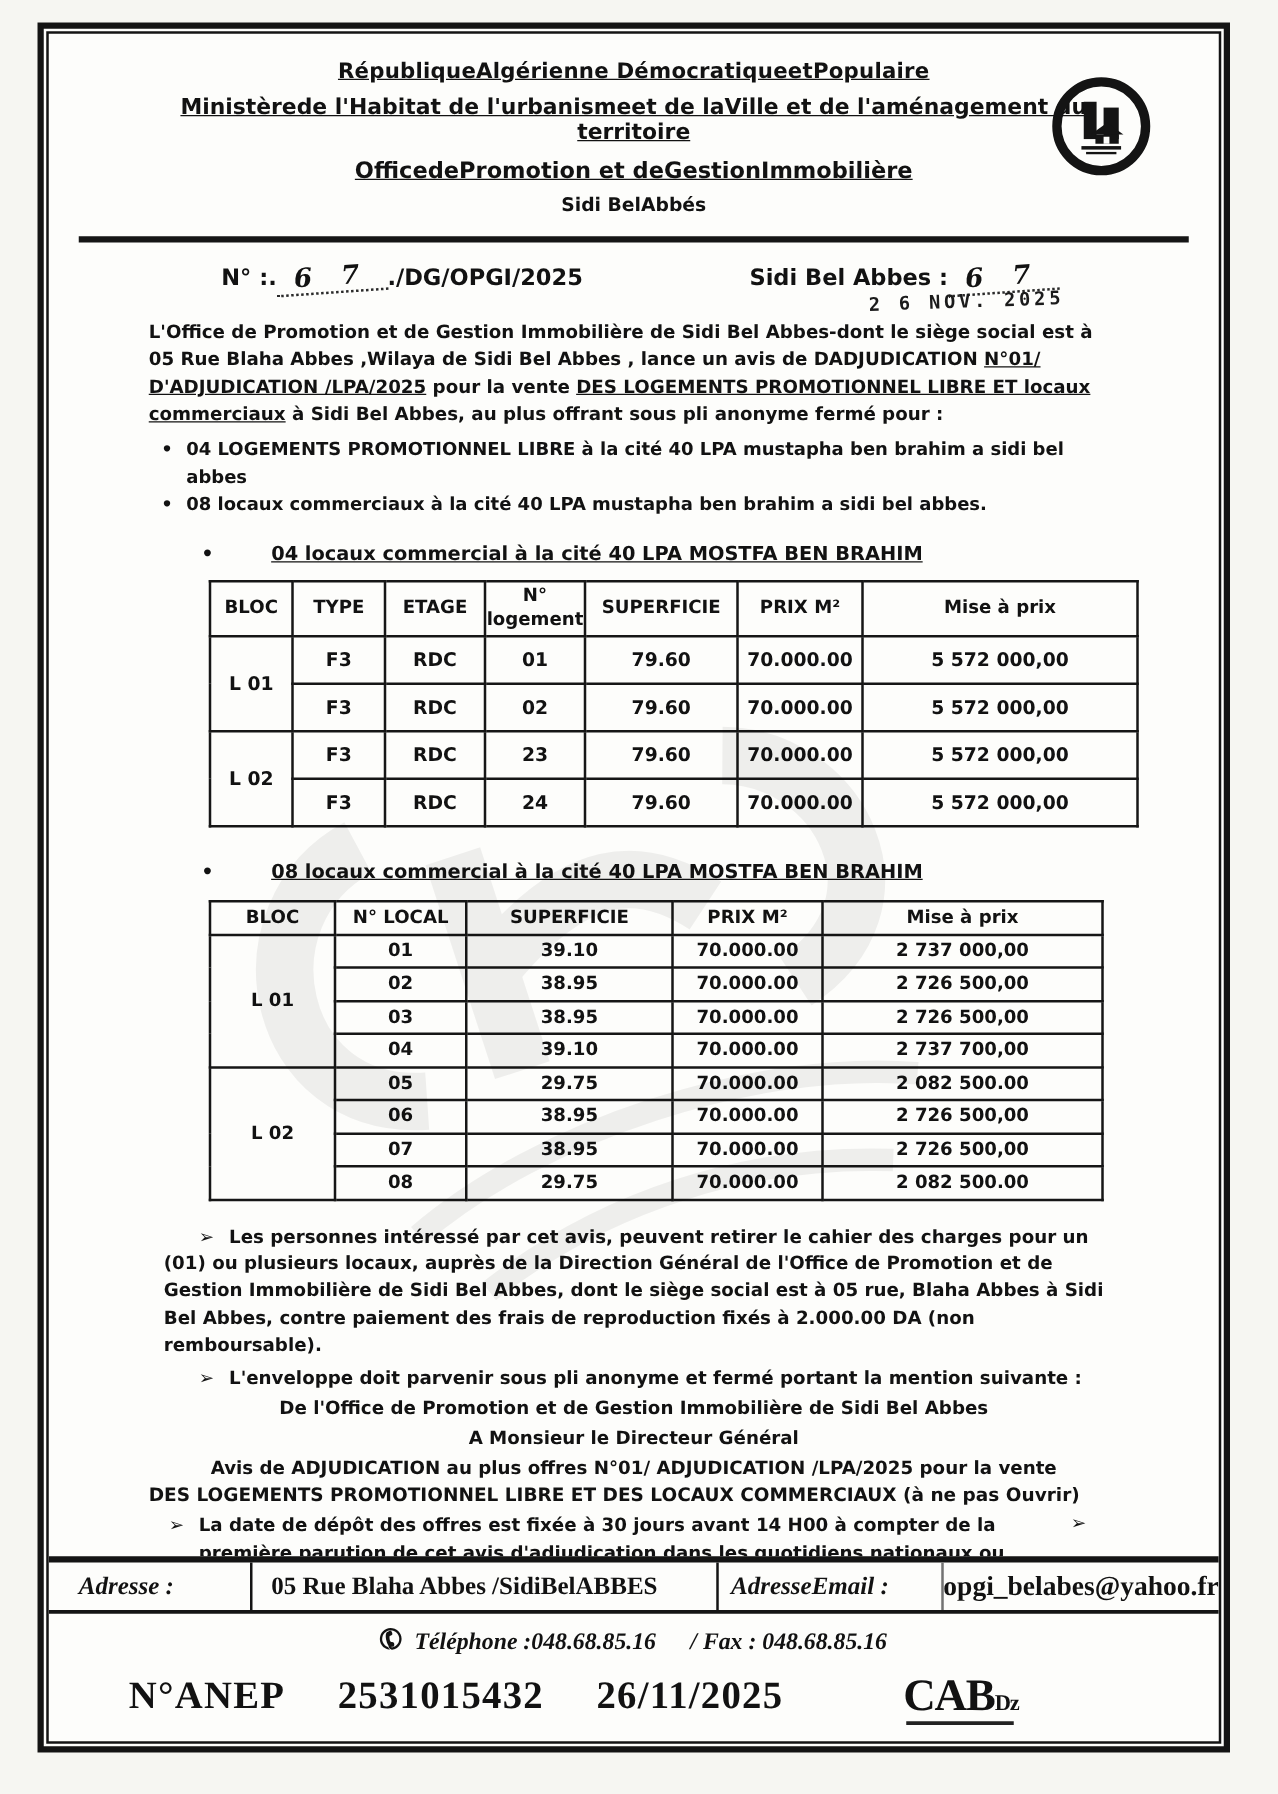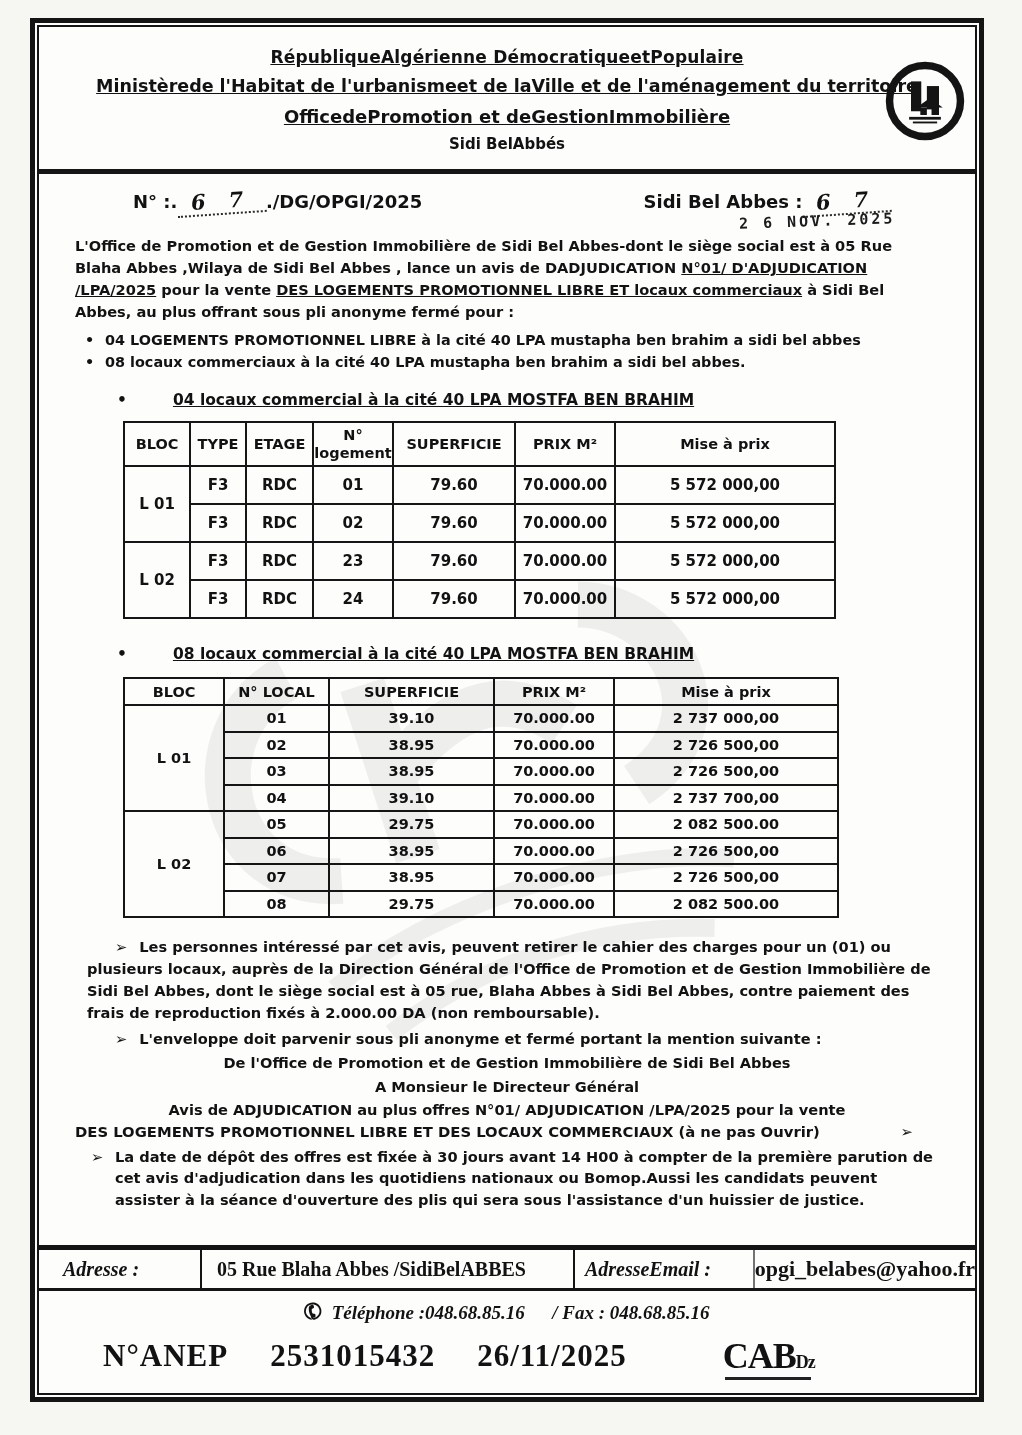--- a/index.html
+++ b/index.html
@@ -14,21 +14,21 @@
     position:absolute; left:30px; top:18px; width:954px; height:1384px;
     border:5px solid #141414;
     background:#fdfdfb;
   }
   .page-inner {
     position:absolute; inset:2px;
     border:2px solid #141414;
     display:flex; flex-direction:column;
     overflow:hidden;
   }
-  .content { flex:1 1 auto; overflow:hidden; padding:0 36px; position:relative; }
+  .content { flex:1 1 auto; overflow:hidden; padding:0 80px; position:relative; }
 
   
   .watermark { position:absolute; left:120px; top:480px; width:620px; height:560px; opacity:0.055; pointer-events:none; }
 
   
   .org-header { text-align:center; margin-top:20px; font-weight:bold; position:relative; }
   .org-line1 { font-size:17px; text-decoration:underline; letter-spacing:0.2px; }
   .org-line2 { font-size:17.5px; text-decoration:underline; margin-top:9px; }
   .org-line3 { font-size:18px; text-decoration:underline; margin-top:10px; }
   .org-line4 { font-size:15px; margin-top:8px; }
@@ -66,22 +66,22 @@
   .section-heading { margin-top:18px; margin-left:42px; font-size:15.5px; font-weight:bold; }
   .section-heading .dot { margin-right:14px; }
   .section-heading .txt { text-decoration:underline;margin-left:32px; }
 
   
   table { border-collapse:collapse; table-layout:fixed; margin-left:48px; font-weight:bold; }
   th, td { border:2px solid #161616; text-align:center; vertical-align:middle; }
   #table1 { width:712px; margin-top:12px; }
   #table1 th { font-size:14.5px; height:44px; line-height:1.25; }
   #table1 td { font-size:15px; height:38px; }
-  #table1 th:nth-child(1){width:66px;} #table1 th:nth-child(2){width:56px;}
-  #table1 th:nth-child(3){width:67px;} #table1 th:nth-child(4){width:80px;}
+  #table1 th:nth-child(1){width:66px;} #table1 th:nth-child(2){width:74px;}
+  #table1 th:nth-child(3){width:80px;} #table1 th:nth-child(4){width:80px;}
   #table1 th:nth-child(5){width:122px;} #table1 th:nth-child(6){width:100px;}
   #table1 th:nth-child(7){width:220px;}
   #table2 { width:714px; margin-top:14px; }
   #table2 th { font-size:14.5px; height:27px; }
   #table2 td { font-size:14.5px; height:26.5px; }
   #table2 th:nth-child(1){width:100px;} #table2 th:nth-child(2){width:105px;}
   #table2 th:nth-child(3){width:165px;} #table2 th:nth-child(4){width:120px;}
   #table2 th:nth-child(5){width:224px;}
   .bloc-cell { font-size:17.5px; }
 

